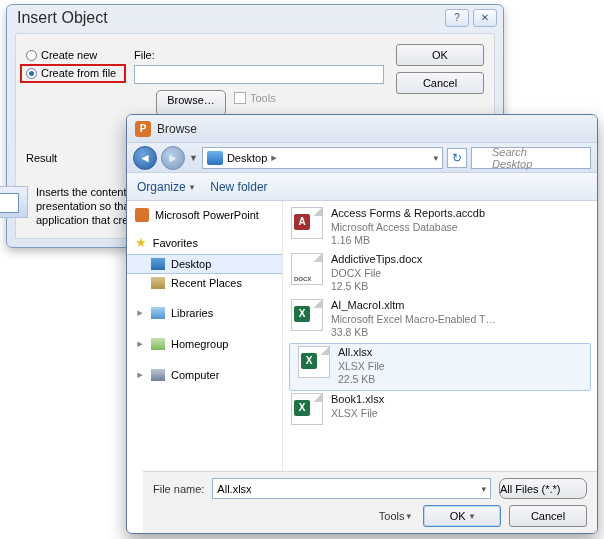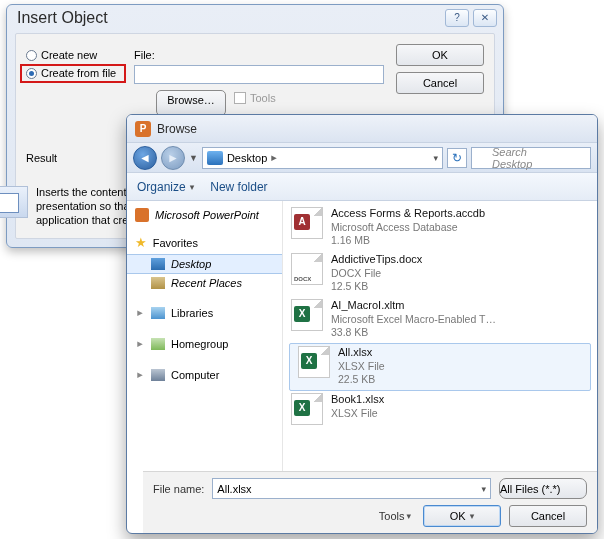--- a/index.html
+++ b/index.html
@@ -153,21 +153,21 @@
   .organize{display:flex;align-items:center;gap:4px;}
   .dlg2-split{
     position:absolute;left:0;right:0;top:86px;bottom:62px;display:flex;
   }
   .navpane{
     width:156px;background:#fff;border-right:1px solid #e6e6e6;
     padding:4px 0;overflow:hidden;
   }
   .navgroup-title{display:flex;align-items:center;gap:6px;padding:4px 8px;font-size:11px;}
   .star{color:#f0b92a;font-size:13px;}
-  .navitem{display:flex;align-items:center;gap:6px;padding:3px 8px 3px 24px;font-size:11px;font-style:italic;}
+  .navitem{display:flex;align-items:center;gap:6px;padding:3px 8px 3px 24px;font-size:11px;}
   .navitem.sel{background:#e3efff;border:1px solid #a9c8ec;border-left:none;border-right:none;}
   .ni-icon{width:14px;height:12px;display:inline-block;}
   .ic-desktop{background:linear-gradient(#5fa0dd,#2c6db0);}
   .ic-dl{background:linear-gradient(#bfe19a,#74b043);}
   .ic-recent{background:linear-gradient(#d9c48d,#b19246);}
   .ic-lib{background:linear-gradient(#a8d3f0,#4c93cf);}
   .ic-home{background:linear-gradient(#c6e2b3,#7fb95a);}
   .ic-comp{background:linear-gradient(#bac5d2,#6e8199);}
   .ic-pp{width:14px;height:14px;background:#d9722b;border-radius:2px;}
   .navchevron{width:10px;color:#888;text-align:center;}

